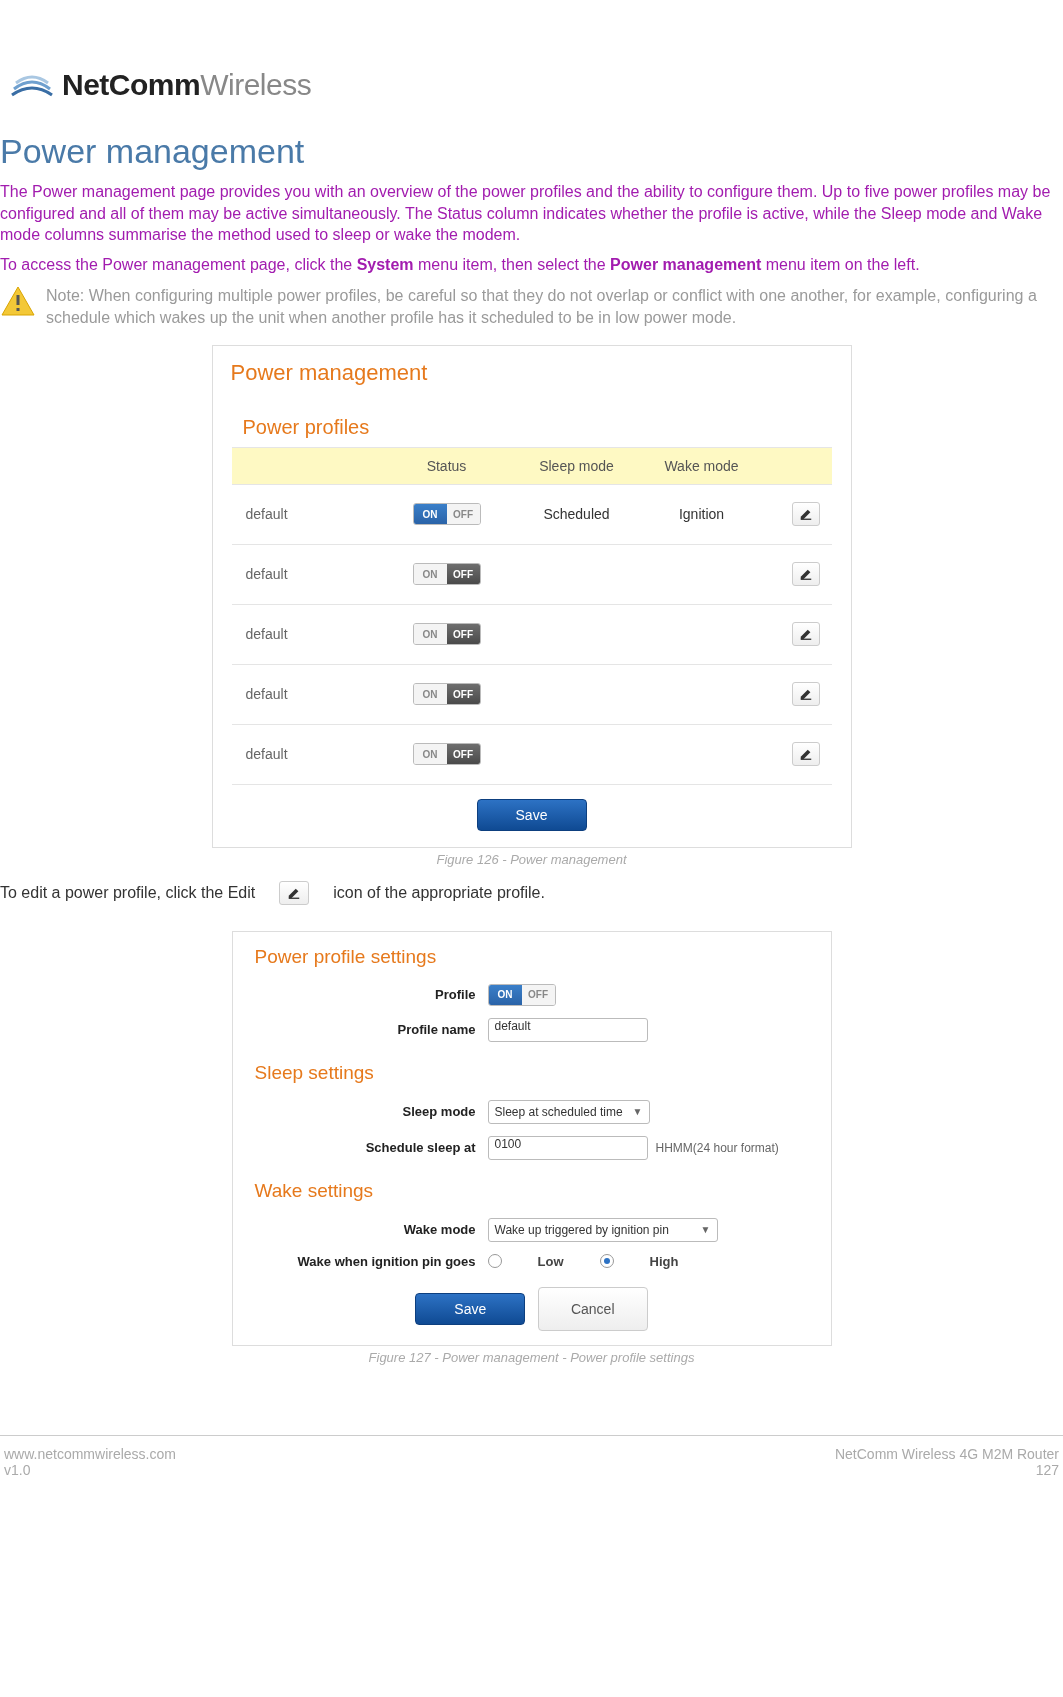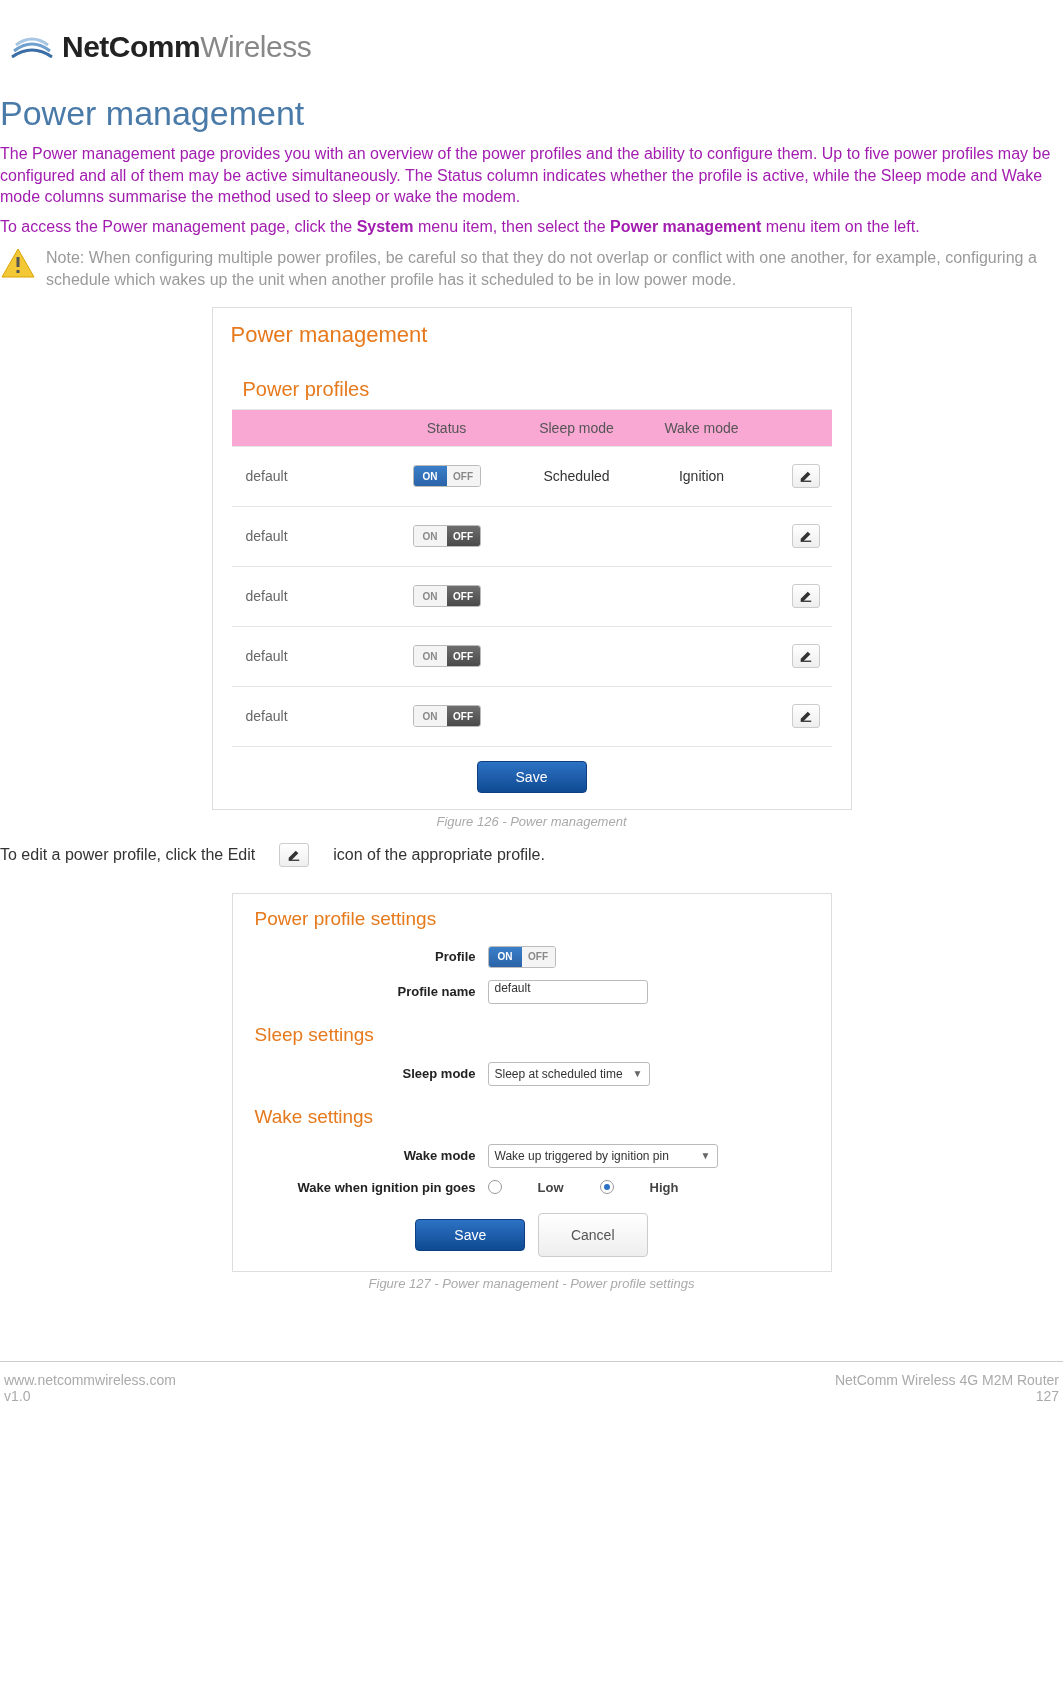--- a/index.html
+++ b/index.html
@@ -5,20 +5,21 @@
   * { box-sizing: border-box; margin: 0; padding: 0; }
   body {
     font-family: Arial, Helvetica, sans-serif;
     width: 1063px;
     background: #fff;
     color: #333;
     padding: 0;
   }
   .page {
     padding: 30px 0 0 0;
+    margin-top: 38px;
   }
   
   .logo {
     display: flex;
     align-items: center;
     padding: 0 0 30px 10px;
   }
   .logo-icon {
     width: 44px; height: 32px;
     margin-right: 8px;
@@ -85,21 +86,21 @@
     font-weight: 400;
     padding: 12px 30px 8px 30px;
   }
   .profiles-table {
     width: 600px;
     margin: 0 auto;
     font-size: 14px;
   }
   .profiles-header {
     display: flex;
-    background: #f9a8d4;
+    background: #fef9c3;
     border-top: 1px solid #e5e5e5;
     border-bottom: 1px solid #e5e5e5;
     padding: 10px 0;
     color: #555;
   }
   .col-name { width: 150px; padding-left: 14px; }
   .col-status { width: 130px; text-align: center; }
   .col-sleep { width: 130px; text-align: center; }
   .col-wake { width: 120px; text-align: center; }
   .col-edit { width: 70px; text-align: right; padding-right: 12px; }
@@ -424,20 +425,27 @@
       <div class="form-row">
         <div class="form-label">Sleep mode</div>
         <div class="form-field">
           <div class="select-box">
             <span>Sleep at scheduled time</span>
               <span class="arrow">▼</span>
           </div>
         </div>
       </div>
 
+      <div class="form-row">
+        <div class="form-label">Schedule sleep at</div>
+        <div class="form-field">
+          <div class="text-input">0100</div>
+          <span class="hint">HHMM(24 hour format)</span>
+        </div>
+      </div>
 
       <div class="pps-title">Wake settings</div>
 
       <div class="form-row">
         <div class="form-label">Wake mode</div>
         <div class="form-field">
           <div class="select-box" style="width:230px">
             <span>Wake up triggered by ignition pin</span>
               <span class="arrow">▼</span>
           </div>

